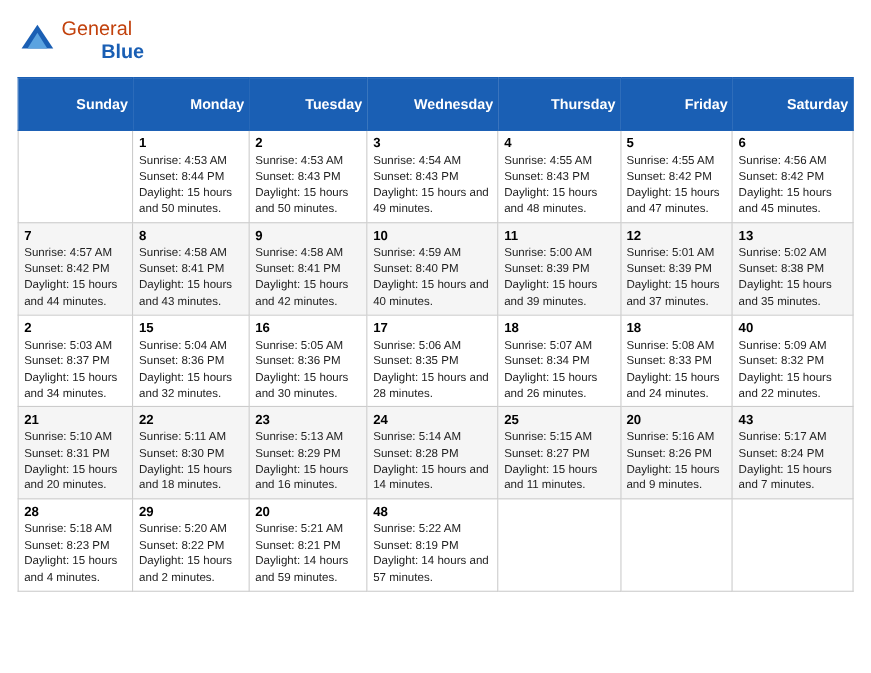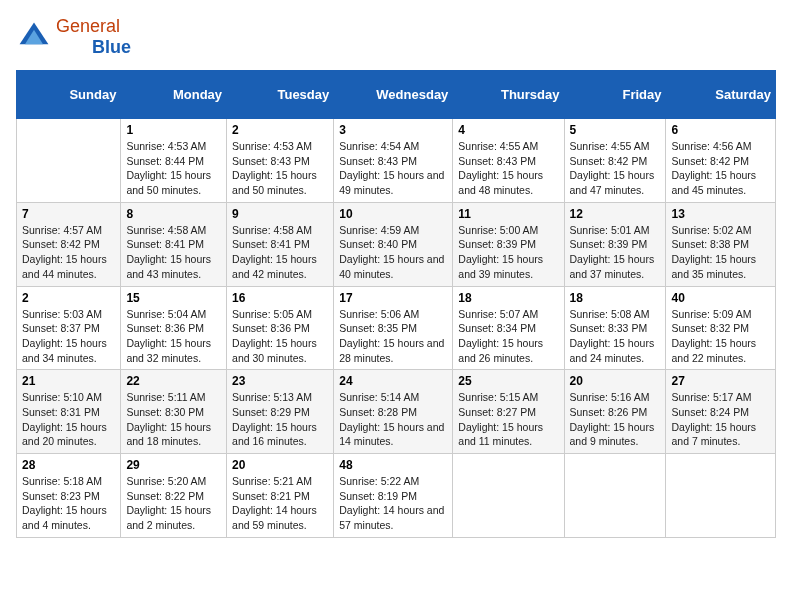--- a/index.html
+++ b/index.html
@@ -229,21 +229,21 @@
       </td>
         <td>
         <span class="day-num">25</span>
         <span class="day-info">Sunrise: 5:15 AM<br>Sunset: 8:27 PM<br>Daylight: 15 hours and 11 minutes.</span>
       </td>
         <td>
         <span class="day-num">20</span>
         <span class="day-info">Sunrise: 5:16 AM<br>Sunset: 8:26 PM<br>Daylight: 15 hours and 9 minutes.</span>
       </td>
         <td>
-        <span class="day-num">27</span>
+        <span class="day-num">43</span>
         <span class="day-info">Sunrise: 5:17 AM<br>Sunset: 8:24 PM<br>Daylight: 15 hours and 7 minutes.</span>
       </td>
       </tr>
       <tr class="row-odd">
         <td>
         <span class="day-num">28</span>
         <span class="day-info">Sunrise: 5:18 AM<br>Sunset: 8:23 PM<br>Daylight: 15 hours and 4 minutes.</span>
       </td>
         <td>
         <span class="day-num">29</span>

